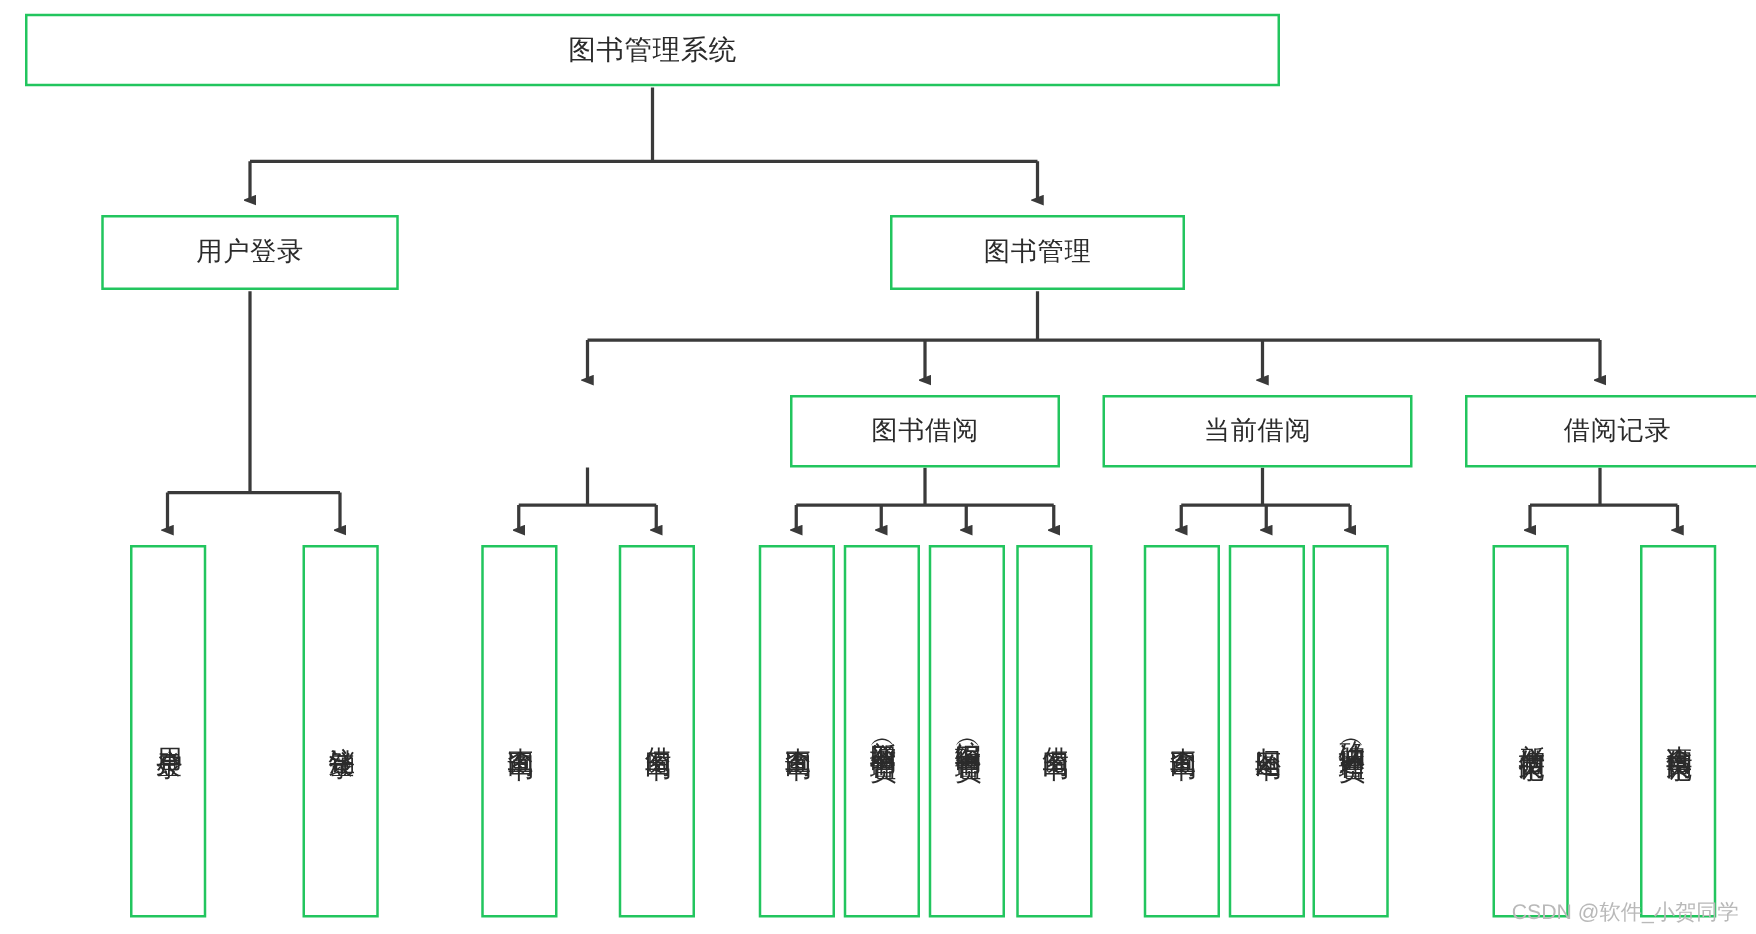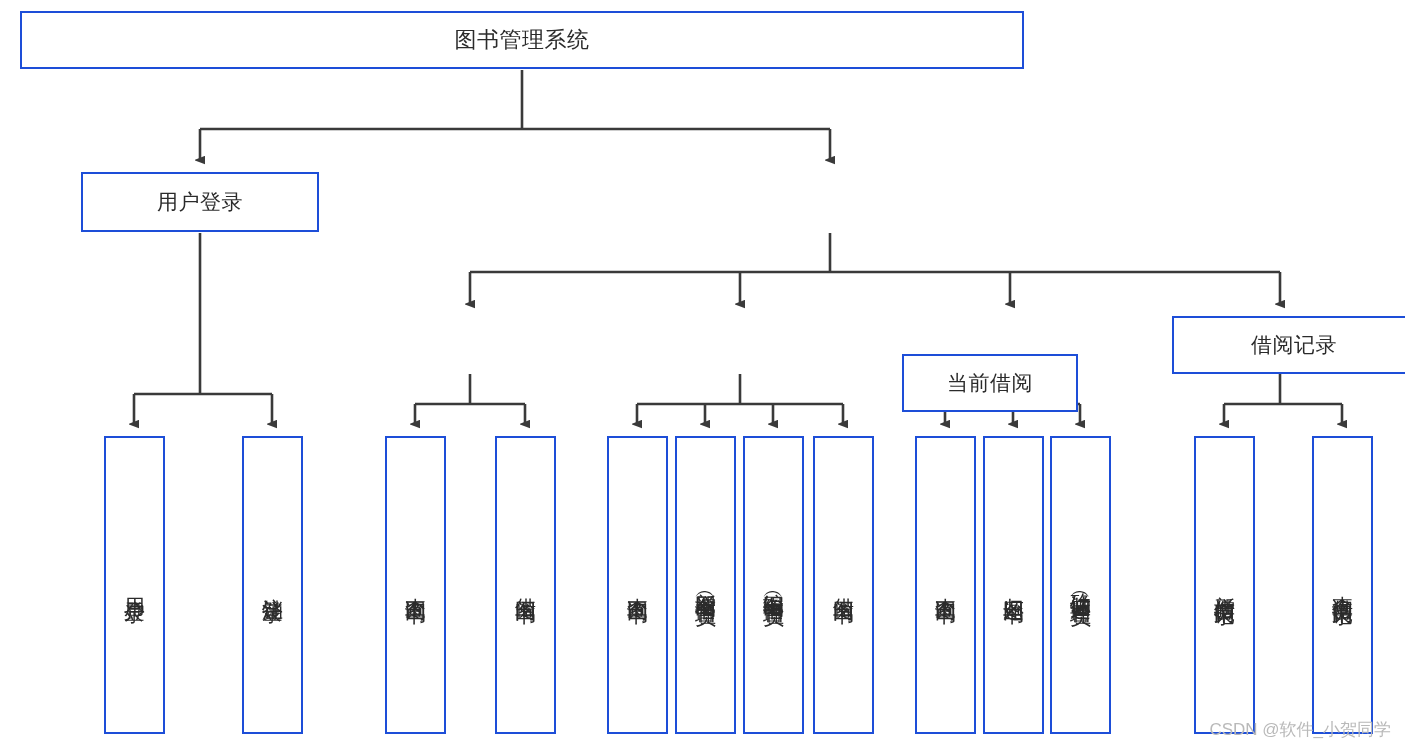--- a/index.html
+++ b/index.html
@@ -24,21 +24,21 @@
     left: 0;
     top: 0;
     width: 1405px;
     height: 747px;
     pointer-events: none;
   }
   .node {
     position: absolute;
     box-sizing: border-box;
     background: #ffffff;
-    border: 2px solid #1d4ed8;
+    border: 2px solid #22c55e;
     display: flex;
     align-items: center;
     justify-content: center;
     color: #2b2b2b;
   }
   .node-label {
     display: block;
     text-align: center;
     line-height: 1.22;
     white-space: pre;
@@ -131,24 +131,30 @@
   </svg>
 
   <div class="node root horizontal" style="left:20px; top:11px; width:1004px; height:58px;">
     <span class="node-label">图书管理系统</span>
   </div>
 
   <div class="node horizontal" style="left:81px; top:172px; width:238px; height:60px;">
     <span class="node-label">用户登录</span>
   </div>
 
-
-
-
-  <div class="node horizontal" style="left:902px; top:316px; width:176px; height:58px;margin-top:38px;">
+  <div class="node horizontal" style="left:712px; top:172px; width:236px; height:60px;">
+    <span class="node-label">图书管理</span>
+  </div>
+
+
+  <div class="node horizontal" style="left:632px; top:316px; width:216px; height:58px;">
+    <span class="node-label">图书借阅</span>
+  </div>
+
+  <div class="node horizontal" style="left:882px; top:316px; width:248px; height:58px;">
     <span class="node-label">当前借阅</span>
   </div>
 
   <div class="node horizontal" style="left:1172px; top:316px; width:244px; height:58px;">
     <span class="node-label">借阅记录</span>
   </div>
 
   <div class="node vertical" style="left:104px; top:436px; width:61px; height:298px;">
     <span class="node-label">用户登录</span>
   </div>

